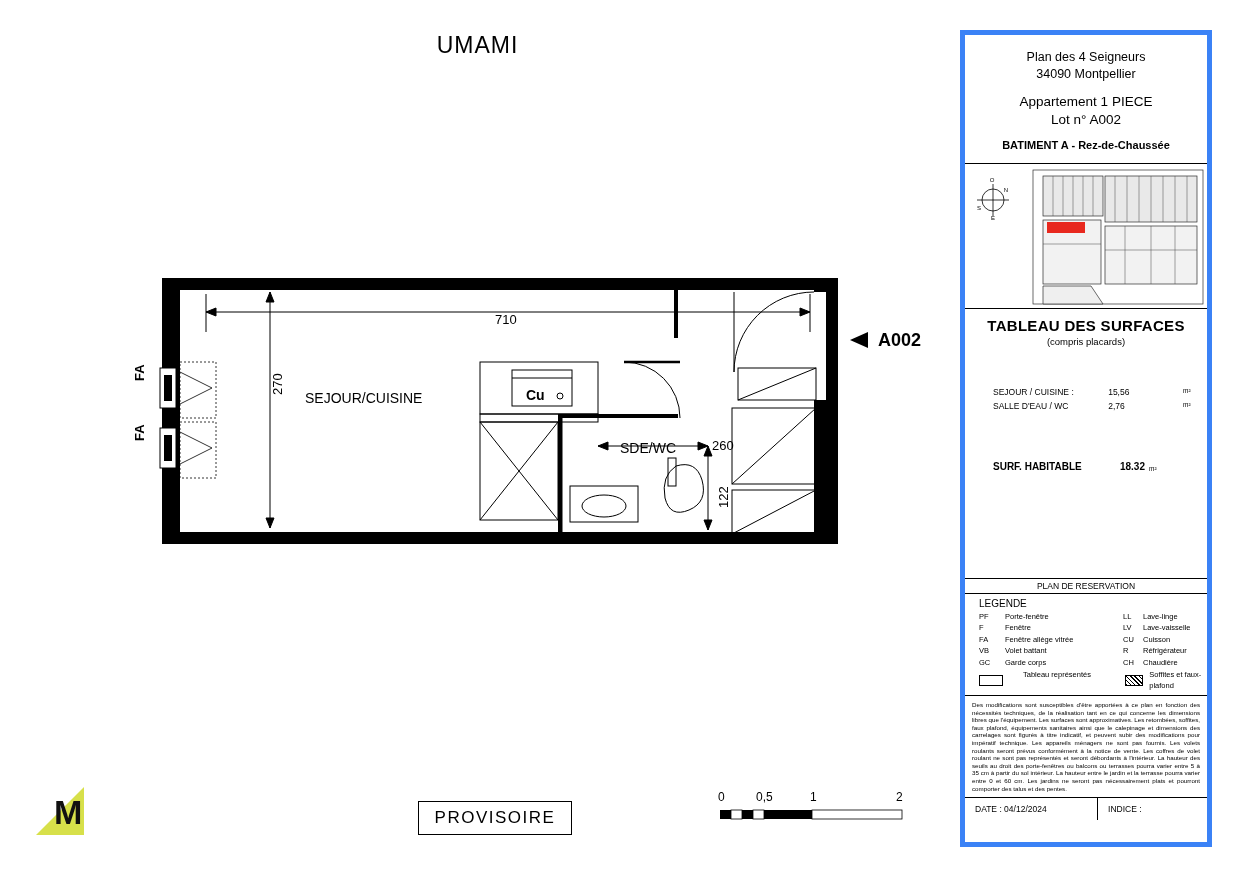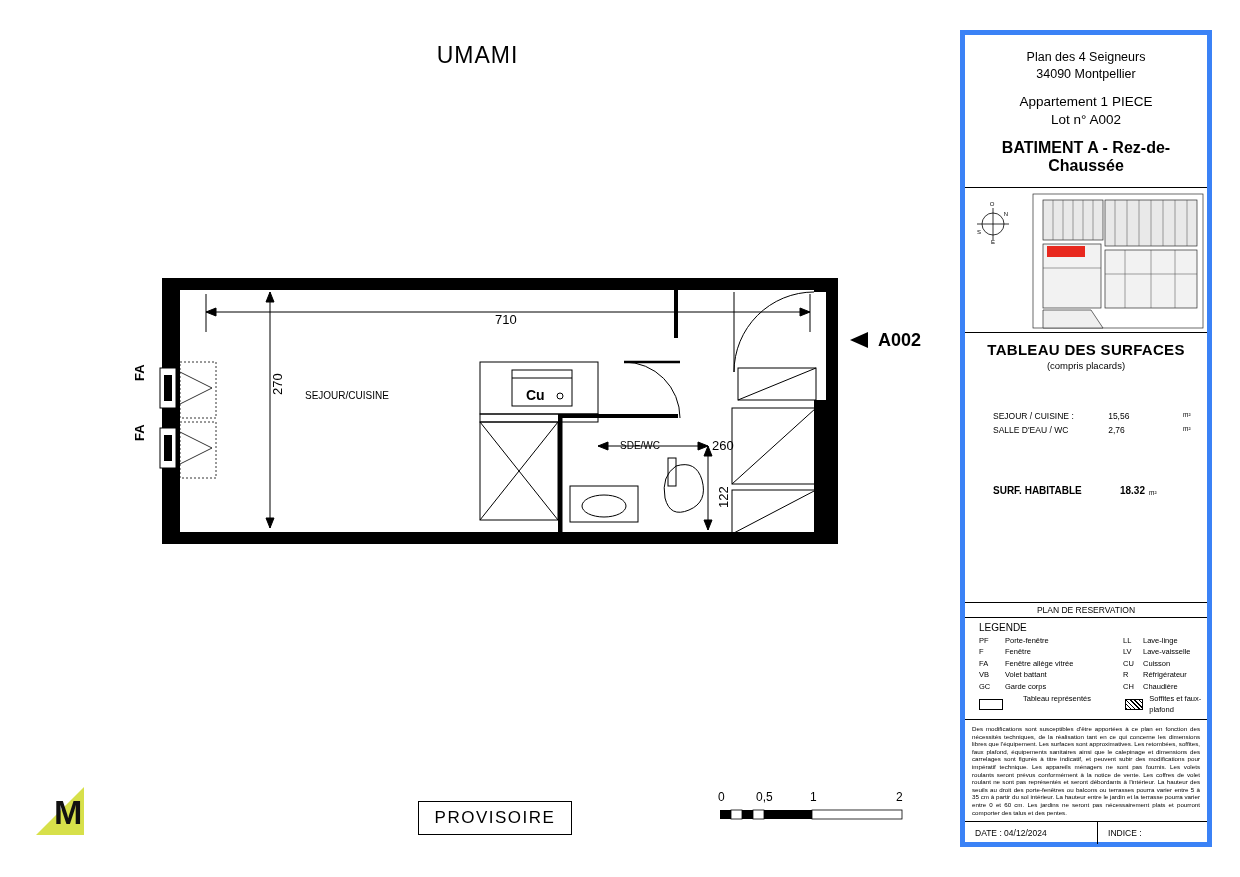--- a/index.html
+++ b/index.html
@@ -8,43 +8,43 @@
     background:#ffffff;
     font-family:"Liberation Sans", sans-serif;
     color:#000;
     position:relative;
     overflow:hidden;
   }
   .abs{position:absolute;}
 
   
   #plan-title{
-    left:0;top:42px;width:955px;
+    left:0;top:32px;width:955px;
     text-align:center;
     font-size:23px;letter-spacing:1px;font-weight:400;
   }
 
   
   #floorplan{left:120px;top:250px;width:830px;height:330px;}
 
-  .room-label{font-size:10px;}
+  .room-label{font-size:14px;}
   .dim-label{font-size:13px;}
   .small-label{font-size:13px;font-weight:bold;}
 
   
   #info-panel{
     left:960px;top:30px;width:252px;height:817px;
     border:5px solid #3b82f6;
     box-sizing:border-box;
   }
   .panel-sec{border-bottom:1px solid #000;box-sizing:border-box;}
   #panel-header{padding:14px 6px 12px 6px;text-align:center;}
   #panel-header .l1{font-size:12.5px;line-height:17px;}
   #panel-header .l2{font-size:13.5px;line-height:18px;margin-top:10px;}
-  #panel-header .l3{font-size:16px;font-weight:bold;margin-top:10px;}
+  #panel-header .l3{font-size:11px;font-weight:bold;margin-top:10px;}
 
   #key-map{height:145px;position:relative;overflow:hidden;background:#fff;}
 
   #surface-table{padding:8px 0 6px 0;min-height:270px;position:relative;}
   #surface-table .st-title{text-align:center;font-size:15px;font-weight:bold;letter-spacing:.3px;}
   #surface-table .st-sub{text-align:center;font-size:9.5px;margin-top:2px;}
   .st-row{display:flex;font-size:8.5px;padding:2px 0;gap:21px;}
   .st-row .nm{width:130px;padding-left:28px;box-sizing:border-box;}
   .st-row .vl{width:54px;text-align:left;}
   .st-row .un{width:26px;text-align:left;padding-left:4px;font-size:6.5px;}

